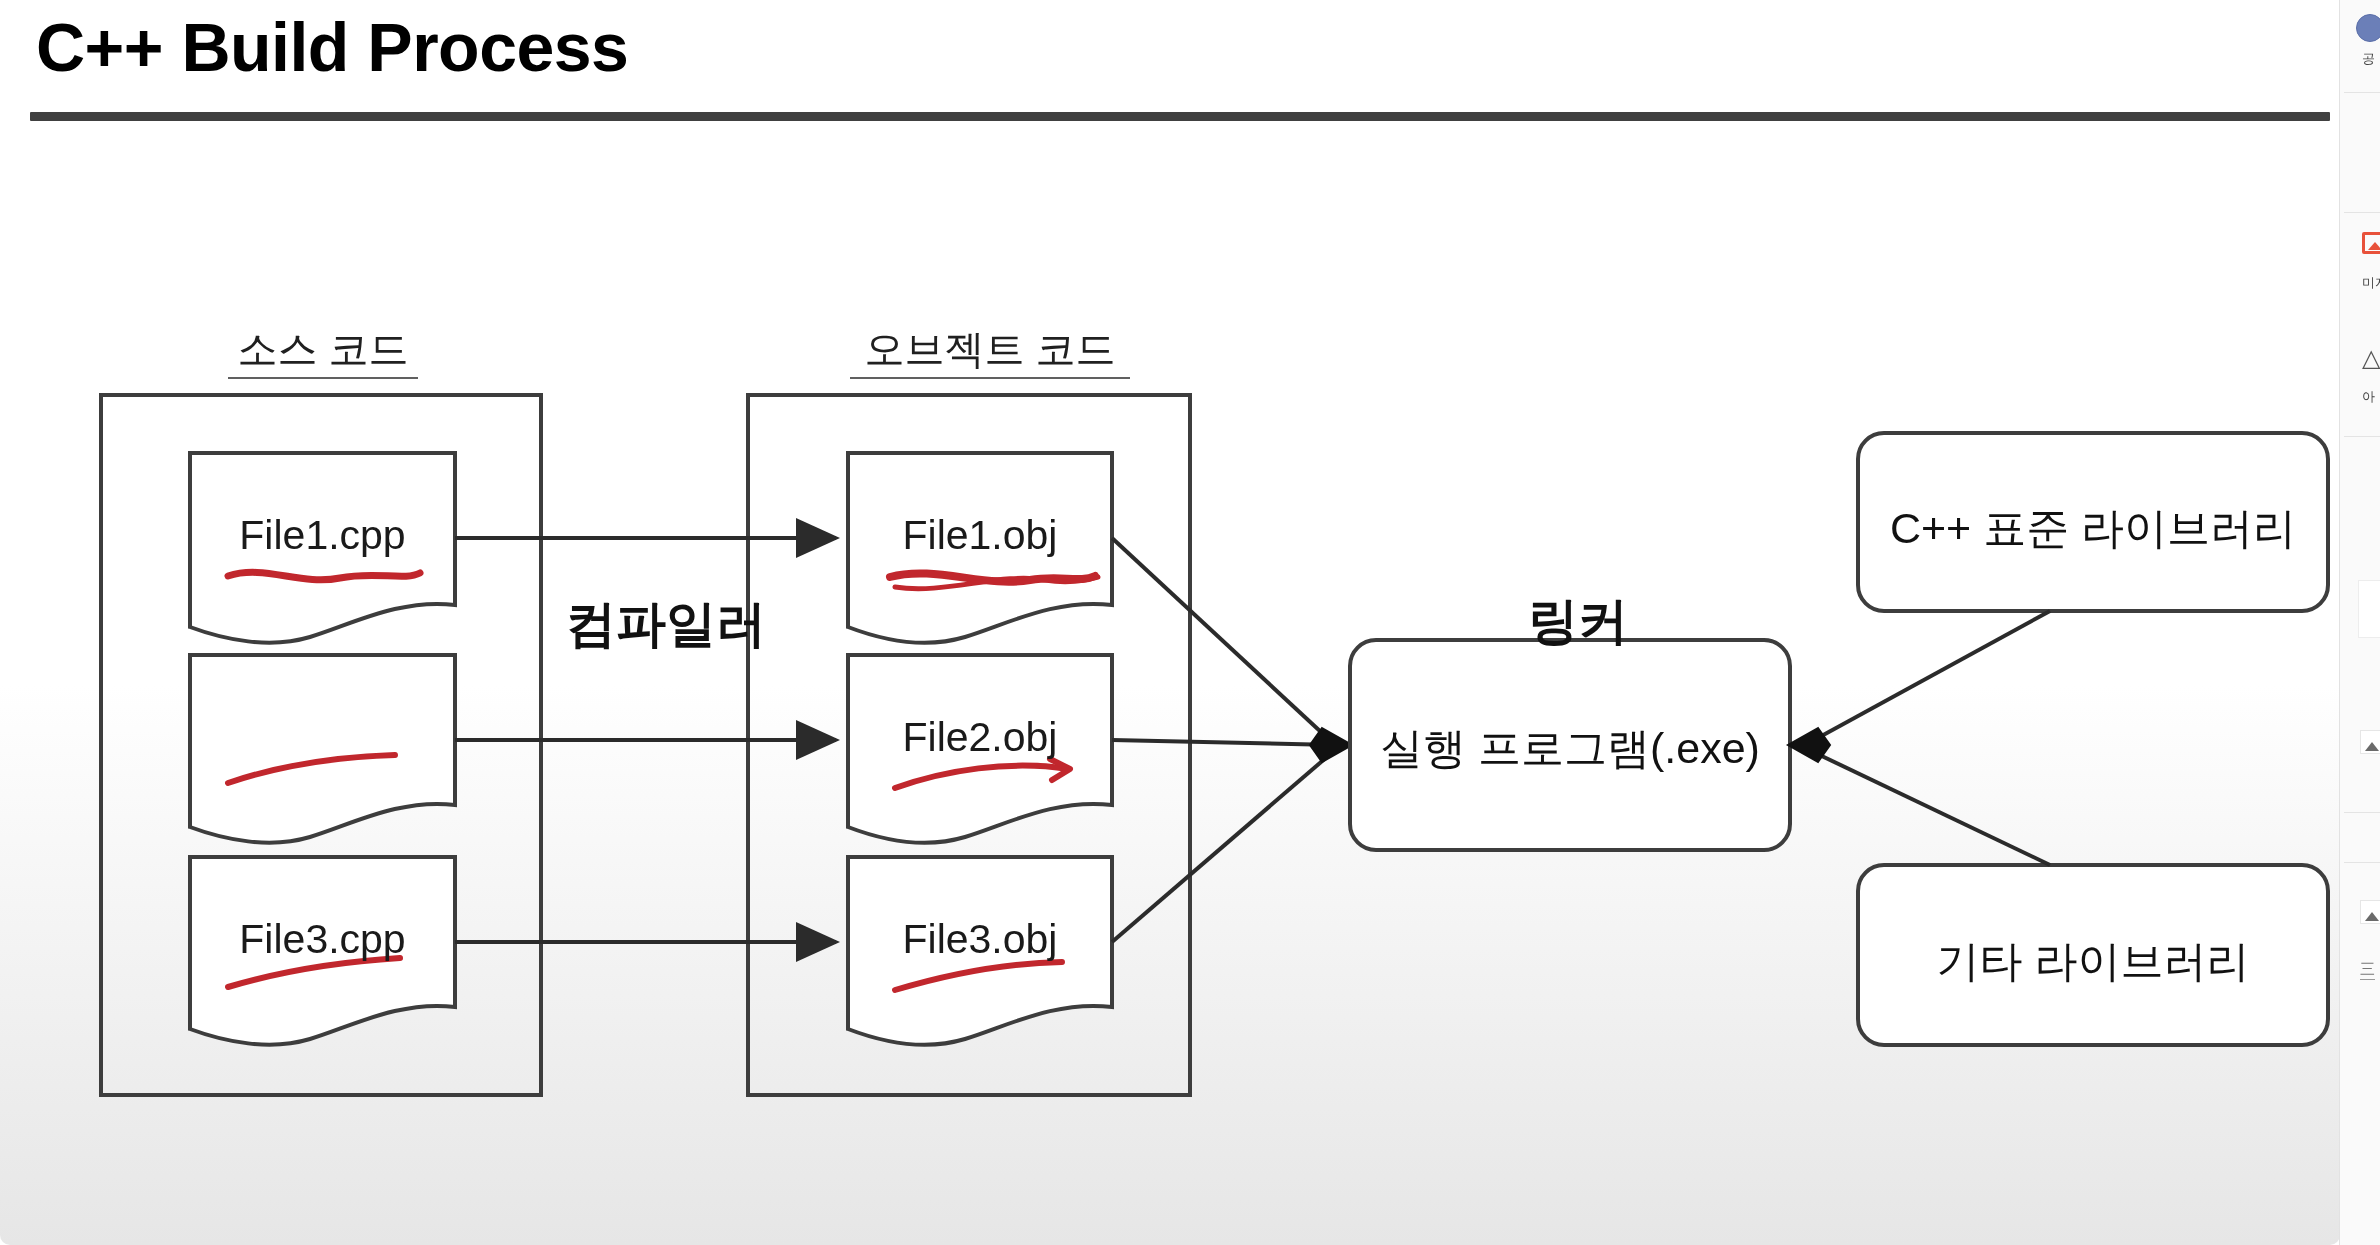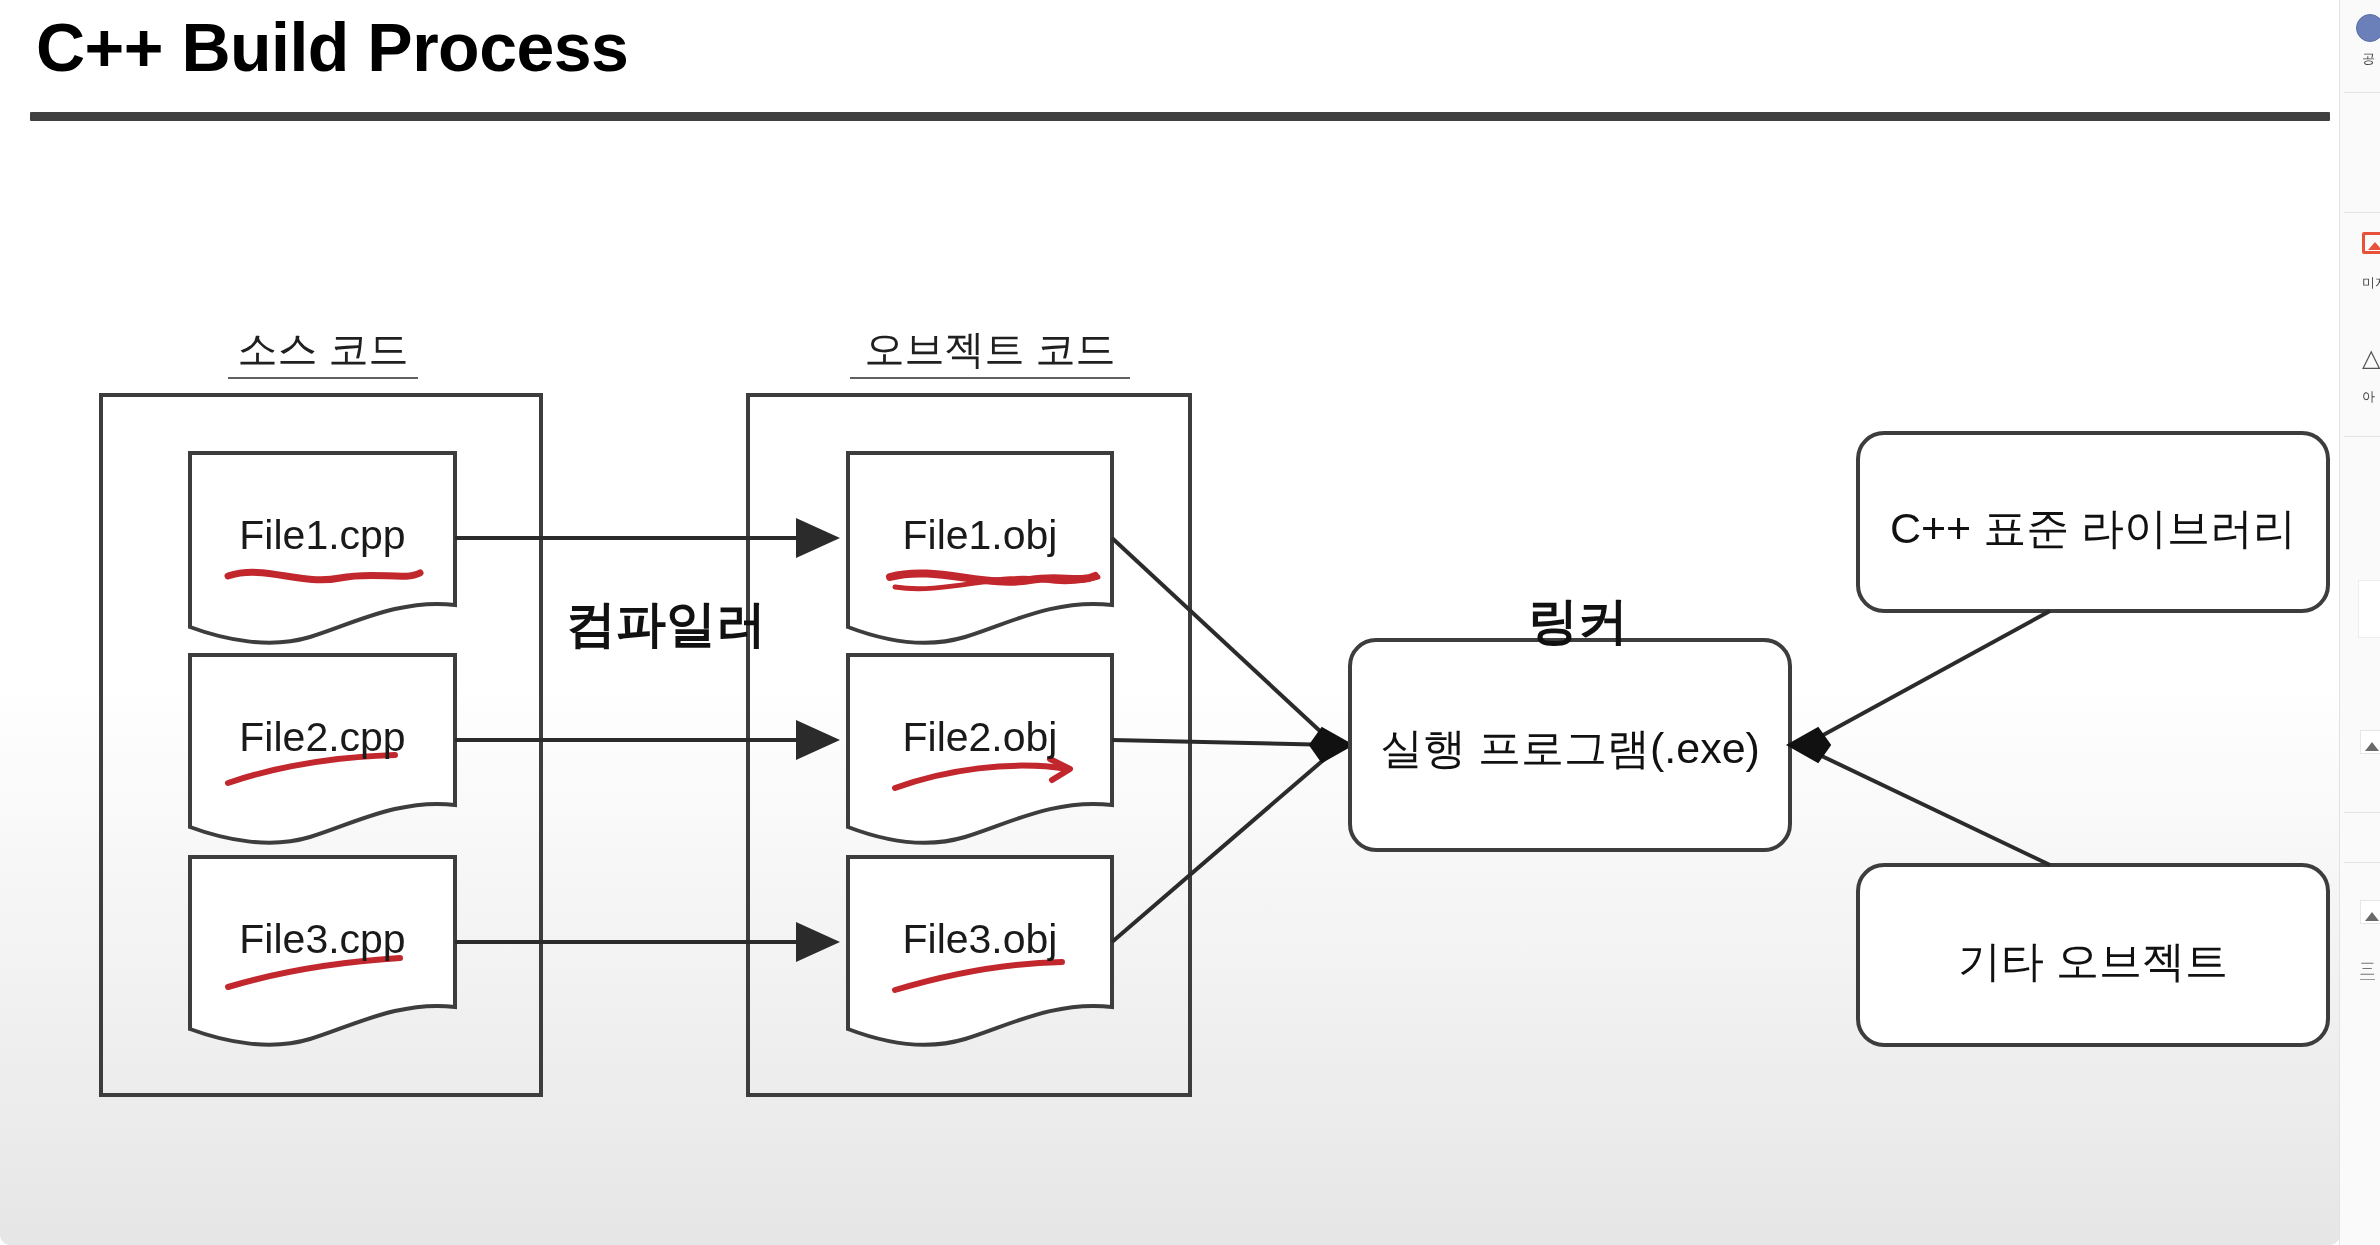--- a/index.html
+++ b/index.html
@@ -265,31 +265,30 @@
       <path d="M1818,588 L1788,605 L1818,622 L1830,605 z" fill="#111111" stroke="#111111" stroke-width="2"></path>
     </svg>
 
     <div class="group-caption" id="caption-source">소스 코드</div>
     <div class="group-caption" id="caption-object">오브젝트 코드</div>
 
     <div class="stage-label" id="label-compiler">컴파일러</div>
     <div class="stage-label" id="label-linker">링커</div>
 
     <div class="file-label" style="left:190px; top:372px; width:265px;">File1.cpp</div>
-    <div class="file-label" style="left:190px; top:574px; width:265px;">File2.cpp</div>
     <div class="file-label" style="left:190px; top:776px; width:265px;">File3.cpp</div>
 
     <div class="file-label" style="left:848px; top:372px; width:264px;">File1.obj</div>
     <div class="file-label" style="left:848px; top:574px; width:264px;">File2.obj</div>
     <div class="file-label" style="left:848px; top:776px; width:264px;">File3.obj</div>
 
     <div class="node-label" style="left:1350px; top:580px; width:440px;">실행 프로그램(.exe)</div>
 
     <div class="node-label" style="left:1858px; top:360px; width:470px;">C++ 표준 라이브러리</div>
-    <div class="node-label" style="left:1858px; top:793px; width:470px;">기타 오브젝트</div>
+    <div class="node-label" style="left:1858px; top:793px; width:470px;">기타 라이브러리</div>
 
   </div>
 </div>
 
 <div id="right-rail">
   <div id="rail-avatar"></div>
   <div class="rail-clip-text" id="rail-label-share">공</div>
   <div class="rail-divider" style="top:92px;"></div>
   <div class="rail-divider" style="top:212px;"></div>
 

